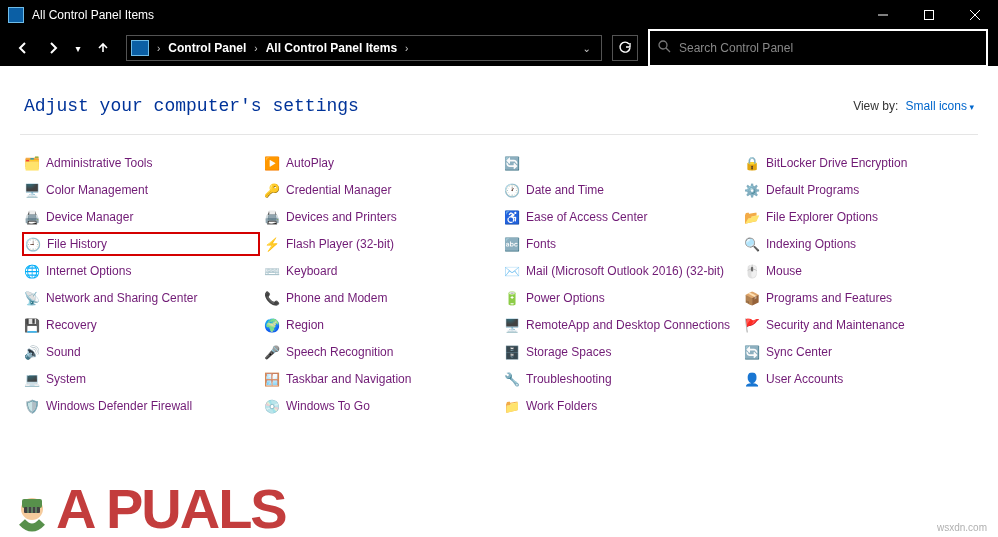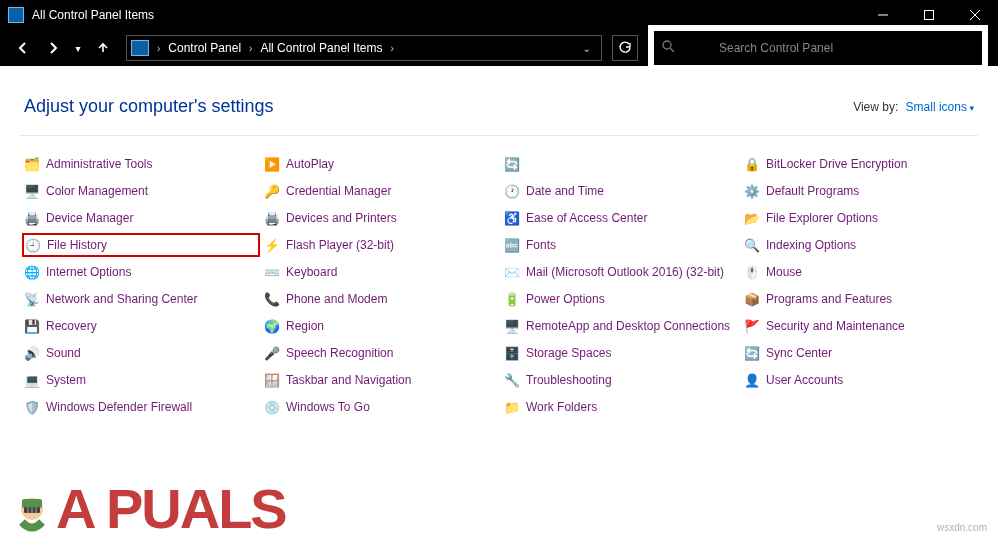--- a/index.html
+++ b/index.html
@@ -9,31 +9,31 @@
   .titlebar { background: #000; color: #fff; height: 30px; display: flex; align-items: center; padding: 0 0 0 8px; }
   .titlebar .appicon { width: 16px; height: 16px; background: #0b5fa5; margin-right: 8px; display:inline-block; border:1px solid #6fbce8; }
   .titlebar .title { font-size: 12px; flex: 1; }
   .titlebar .winbtn { width: 46px; height: 30px; display: flex; align-items: center; justify-content: center; color: #fff; cursor: pointer; }
 
   
   .navbar { background: #000; height: 36px; display: flex; align-items: center; padding: 0 10px; gap: 4px; color: #fff; }
   .navbtn { width: 26px; height: 26px; display:flex; align-items:center; justify-content:center; color:#fff; cursor:pointer; font-size:14px;}
   .addressbar { flex: 1; height: 26px; background: #000; border: 1px solid #535353; margin: 0 6px; display:flex; align-items:center; padding: 0 4px; font-size: 12px; color:#fff; gap:2px;}
   .addressbar .cp-icon { width:18px; height:16px; background:#0b5fa5; margin-right:4px; border:1px solid #6fbce8;}
-  .addressbar .crumb { padding: 0 4px; cursor:pointer; white-space:nowrap;}
+  .addressbar .crumb { padding: 0 4px; cursor:pointer; white-space:nowrap;font-weight:bold;}
   .addressbar .chev { opacity:0.8; font-size:10px; padding:0 2px;}
   .addressbar .dropdown-chev { margin-left:auto; padding:0 6px; opacity:0.8; font-size:10px;}
   .refreshbtn { width:26px; height:26px; border:1px solid #535353; display:flex; align-items:center; justify-content:center; font-size:13px; cursor:pointer;}
-  .searchbox { width: 340px; height: 26px; background: #000; border: 6px solid #ffffff; margin-left:6px; display:flex; align-items:center; padding:17px 8px; color:#888; font-size:12px; cursor:text;gap:36px;}
+  .searchbox { width: 340px; height: 26px; background: #000; border: 2px solid #ffffff; margin-left:6px; display:flex; align-items:center; padding:17px 8px; color:#888; font-size:12px; cursor:text;}
   .searchbox .sicon { margin-right:8px; opacity:0.7; font-size:13px;}
 
   
   .content { padding: 20px 20px 0 20px; }
   .content-header { display:flex; align-items:center; padding: 10px 4px 18px 4px; border-bottom: 1px solid #e5e5e5; margin-bottom: 18px;}
-  .adjust-title { color: #003399; font-size: 18px; font-weight: 400; flex:1;}
+  .adjust-title { color: #003399; font-size: 18px; font-weight: 400; flex:1;font-family:Liberation Mono, monospace;}
   .viewby { font-size: 12px; color:#333;}
   .viewby .vb-link { color:#0066cc; cursor:pointer; margin-left:4px;text-align:center;}
   .viewby .vb-link::after { content:" ▾"; font-size:9px;}
 
   
   .grid { display: grid; grid-template-columns: repeat(4, 1fr); column-gap: 10px; row-gap: 7px; padding: 0 4px;}
   .item { display:flex; align-items:center; gap:6px; height: 20px; cursor:pointer; font-size:12px;}
   .item .icon { width:16px; height:16px; flex-shrink:0; display:flex; align-items:center; justify-content:center; font-size:13px;}
   .item .label { color: #701a75; white-space:nowrap;}
   .item.highlighted { border: 2px solid #d40000; padding: 1px 6px 1px 1px; height:24px; margin:-2px -6px -2px -2px; }

